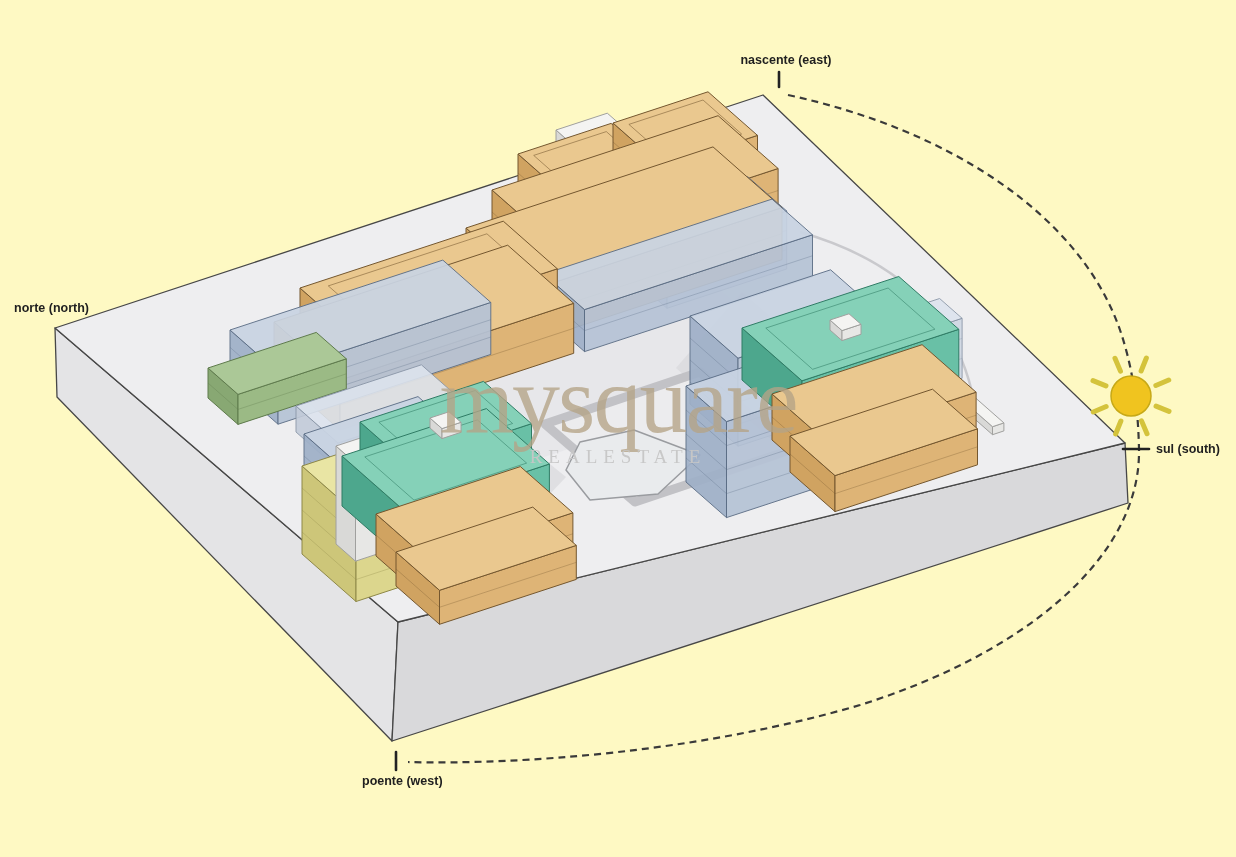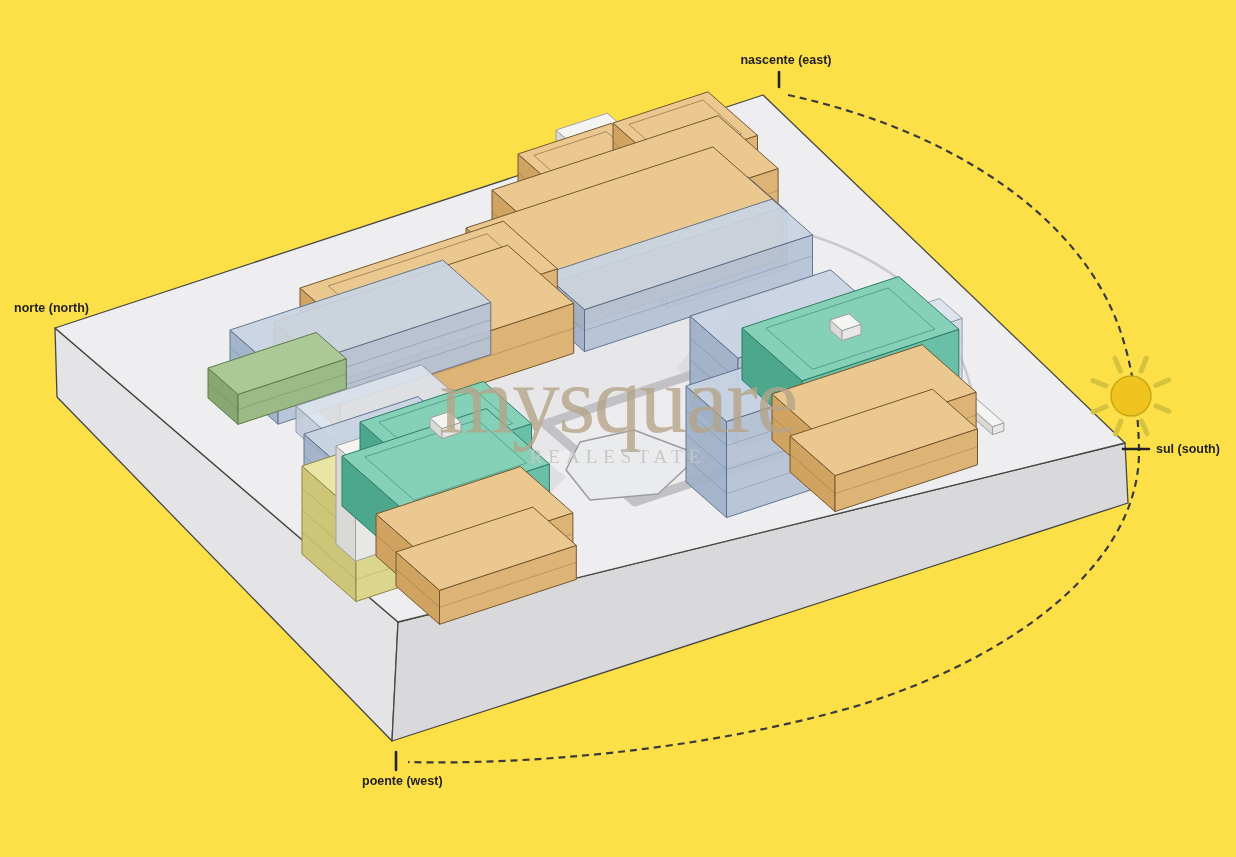--- a/index.html
+++ b/index.html
@@ -1,16 +1,16 @@
 <!DOCTYPE html>
 <html><head>
 <meta charset="utf-8">
 <style>
   html,body{margin:0;padding:0;background:#ffffff;}
-  .stage{position:relative;width:1236px;height:857px;background:#fde047;overflow:hidden;
+  .stage{position:relative;width:1236px;height:857px;background:#fef9c3;overflow:hidden;
          font-family:"Liberation Sans",sans-serif;}
   svg{position:absolute;left:0;top:0;}
   
   .plat-top{fill:#eeeef0;stroke:#474747;stroke-width:1.3;stroke-linejoin:round;}
   .plat-sw{fill:#e4e4e6;stroke:#474747;stroke-width:1.3;stroke-linejoin:round;}
   .plat-se{fill:#d9d9db;stroke:#474747;stroke-width:1.3;stroke-linejoin:round;}
   .plaza{fill:#e7e7ea;stroke:none;}
   .court-frame{fill:#ececee;stroke:#c2c2c6;stroke-width:9;stroke-linejoin:round;}
   .pond{fill:#e9ebed;stroke:#9a9ca0;stroke-width:1.5;stroke-linejoin:round;}
   .band{fill:#d9d9dc;opacity:.7;}

